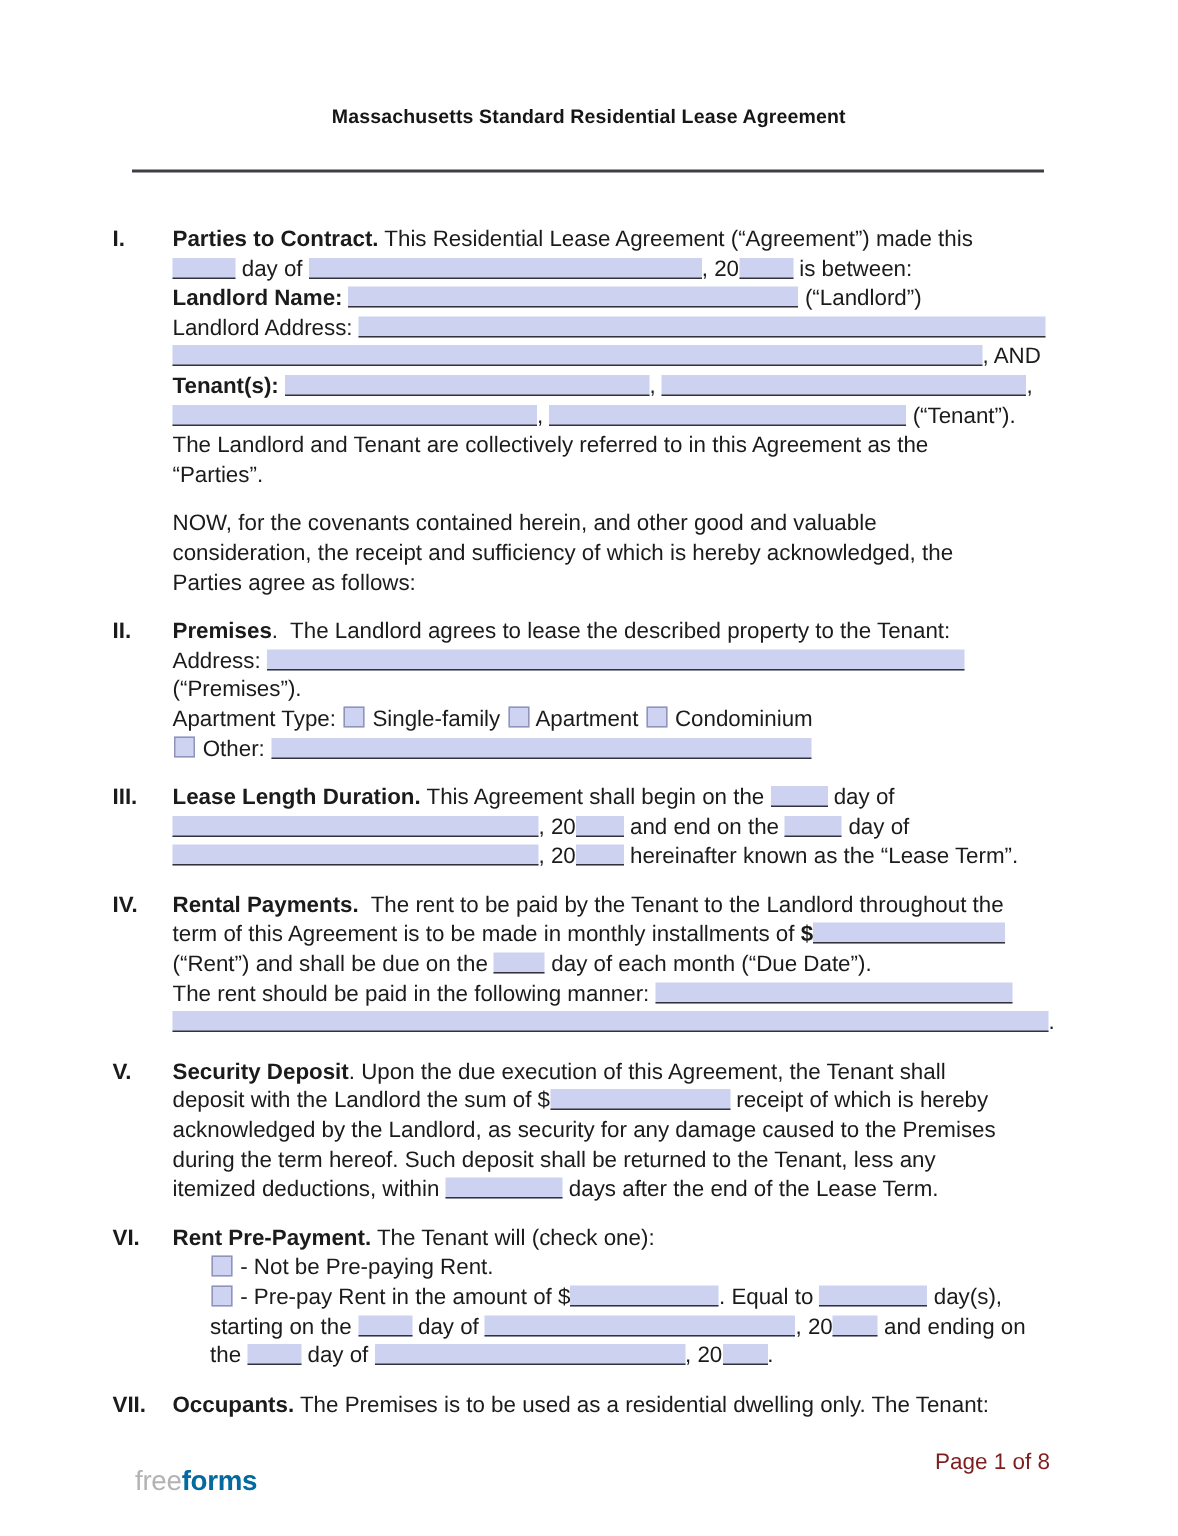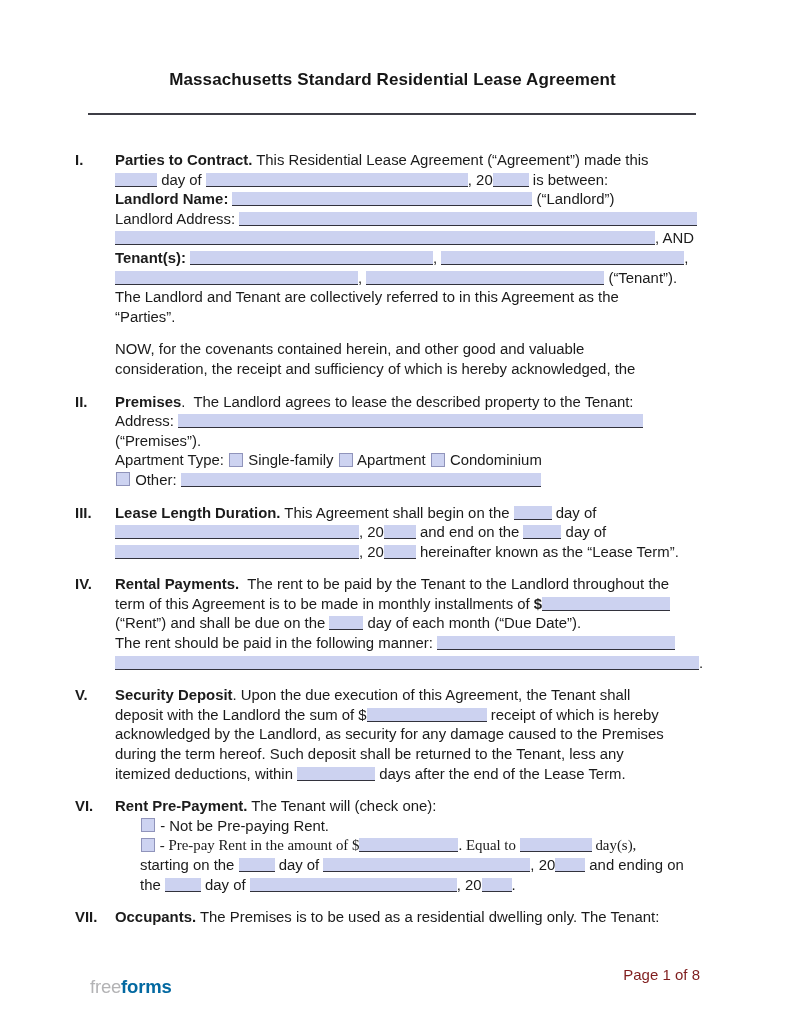--- a/index.html
+++ b/index.html
@@ -12,21 +12,21 @@
     color: #1b1b1b;
     overflow: hidden;
   }
   .title {
     position: absolute;
     top: 70px;
     left: 0;
     width: 100%;
     margin: 0;
     text-align: center;
-    font-size: 17px;
+    font-size: 13px;
     font-weight: bold;
     color: #161616;
     letter-spacing: 0.1px;
   }
   .rule {
     position: absolute;
     top: 113px;
     left: 88px;
     width: 608px;
     height: 0;
@@ -108,20 +108,21 @@
           <div class="line"><span class="field" style="width: 243px;"></span><span class="t">, </span><span class="field" style="width: 238px;"></span><span class="t"> (“Tenant”).</span></div>
           <div class="line"><span class="t">The Landlord and Tenant are collectively referred to in this Agreement as the</span></div>
           <div class="line"><span class="t">“Parties”.</span></div>
         </div>
       </div>
       <div class="section-row">
         <div class="sec-num"></div>
         <div class="sec-body">
           <div class="line"><span class="t">NOW, for the covenants contained herein, and other good and valuable</span></div>
           <div class="line"><span class="t">consideration, the receipt and sufficiency of which is hereby acknowledged, the</span></div>
+          <div class="line"><span class="t">Parties agree as follows:</span></div>
         </div>
       </div>
       <div class="section-row">
         <div class="sec-num">II.</div>
         <div class="sec-body">
           <div class="line"><span class="b">Premises</span><span class="t">.&nbsp; The Landlord agrees to lease the described property to the Tenant:</span></div>
           <div class="line"><span class="t">Address: </span><span class="field" style="width: 465px;"></span></div>
           <div class="line"><span class="t">(“Premises”).</span></div>
           <div class="line"><span class="t">Apartment Type: </span><span class="checkbox"></span><span class="t"> Single-family </span><span class="checkbox"></span><span class="t"> Apartment </span><span class="checkbox"></span><span class="t"> Condominium</span></div>
           <div class="line"><span class="checkbox"></span><span class="t"> Other: </span><span class="field" style="width: 360px;"></span></div>
@@ -153,21 +154,21 @@
           <div class="line"><span class="t">acknowledged by the Landlord, as security for any damage caused to the Premises</span></div>
           <div class="line"><span class="t">during the term hereof. Such deposit shall be returned to the Tenant, less any</span></div>
           <div class="line"><span class="t">itemized deductions, within </span><span class="field" style="width: 78px;"></span><span class="t"> days after the end of the Lease Term.</span></div>
         </div>
       </div>
       <div class="section-row">
         <div class="sec-num">VI.</div>
         <div class="sec-body">
           <div class="line"><span class="b">Rent Pre-Payment.</span><span class="t"> The Tenant will (check one):</span></div>
           <div class="line" style="padding-left: 25px;"><span class="checkbox"></span><span class="t"> - Not be Pre-paying Rent.</span></div>
-          <div class="line" style="padding-left: 25px; font-family: Liberation Serif, serif;"><span class="checkbox"></span><span class="t"> - Pre-pay Rent in the amount of $</span><span class="field" style="width: 99px;"></span><span class="t">. Equal to </span><span class="field" style="width: 72px;"></span><span class="t"> day(s),</span></div>
+          <div class="line" style="padding-left: 25px;"><span class="checkbox"></span><span class="t"> - Pre-pay Rent in the amount of $</span><span class="field" style="width: 99px;"></span><span class="t">. Equal to </span><span class="field" style="width: 72px;"></span><span class="t"> day(s),</span></div>
           <div class="line" style="padding-left: 25px;"><span class="t">starting on the </span><span class="field" style="width: 36px;"></span><span class="t"> day of </span><span class="field" style="width: 207px;"></span><span class="t">, 20</span><span class="field" style="width: 30px;"></span><span class="t"> and ending on</span></div>
           <div class="line" style="padding-left: 25px;"><span class="t">the </span><span class="field" style="width: 36px;"></span><span class="t"> day of </span><span class="field" style="width: 207px;"></span><span class="t">, 20</span><span class="field" style="width: 30px;"></span><span class="t">.</span></div>
         </div>
       </div>
       <div class="section-row">
         <div class="sec-num">VII.</div>
         <div class="sec-body">
           <div class="line"><span class="b">Occupants.</span><span class="t"> The Premises is to be used as a residential dwelling only. The Tenant:</span></div>
         </div>
       </div>

